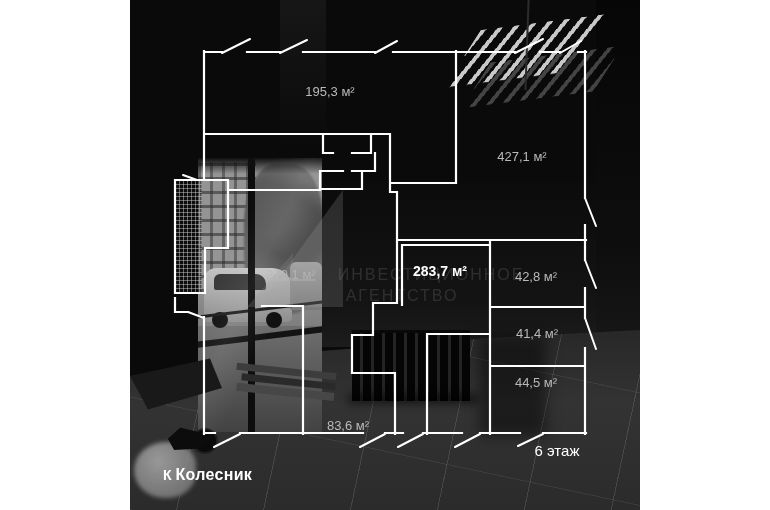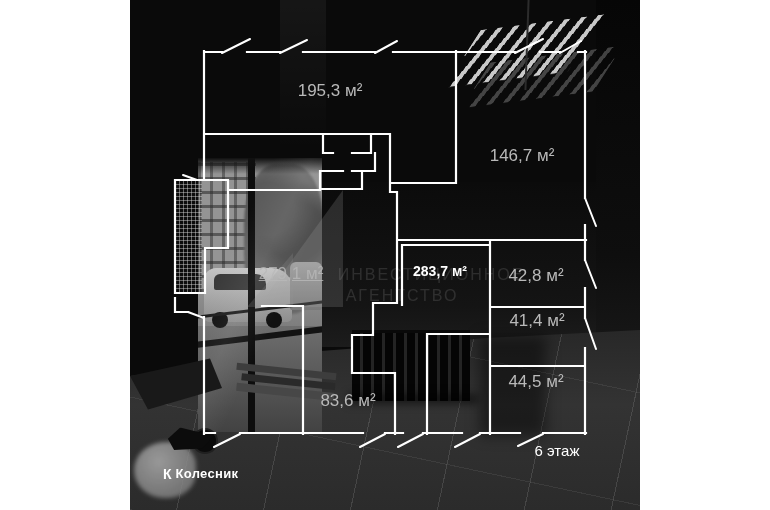--- a/index.html
+++ b/index.html
@@ -74,30 +74,30 @@
 
   
   .wm-text{position:absolute;z-index:2;color:rgba(255,255,255,.12);font-size:16px;letter-spacing:2px;
       white-space:nowrap;transform:translate(-50%,-50%);font-weight:400;}
   .wm1{left:431px;top:275px;}
   .wm2{left:402px;top:296px;}
 
   
   .plan-svg{position:absolute;left:0;top:0;z-index:3;}
   .area-label{position:absolute;z-index:4;transform:translate(-50%,-50%);white-space:nowrap;
-      color:#b9b9b9;font-size:17px;}
+      color:#b9b9b9;font-size:13px;}
   .area-label.bright{color:#ffffff;font-weight:700;font-size:14px;}
   .floor-label{position:absolute;z-index:4;transform:translate(-50%,-50%);white-space:nowrap;
       color:#ffffff;font-size:15px;}
   .dim{opacity:.8;text-decoration:underline;}
 
   
   .brand{position:absolute;left:163px;top:466px;z-index:5;display:flex;align-items:center;gap:4px;color:#fff;}
   .brand .mark{font-weight:800;font-size:14px;line-height:14px;}
-  .brand .name{font-weight:600;font-size:13px;letter-spacing:.3px;}
+  .brand .name{font-weight:600;font-size:16px;letter-spacing:.3px;}
 </style>
 </head>
 <body>
 
 <div class="stage">
 
   <div class="photo">
     <div class="ceil-glow"></div>
     <div class="back-wall"></div>
     <div class="right-corner"></div>
@@ -176,26 +176,26 @@
       M490,307 H585 M490,366 H585"></path>
 
     <path fill="none" stroke="#ffffff" stroke-width="2" stroke-linecap="round" d="
       M222,53 L250,39 M280,53 L307,40 M375,53 L397,41 M515,53 L543,39 M560,53 L581,41
       M585,198 L596,226 M585,260 L596,288 M585,318 L596,349
       M240,434 L214,447 M385,434 L360,447 M423,434 L398,447 M480,434 L455,447 M543,434 L518,446
       M183,175 L197,180 M188,312 L204,318"></path>
   </svg>
 
   <div class="area-label" style="left:330px;top:91px">195,3 м²</div>
-  <div class="area-label" style="left:522px;top:156px">146,7 м²</div>
+  <div class="area-label" style="left:522px;top:156px">427,1 м²</div>
   <div class="area-label dim" style="left:291px;top:274px">279,1 м²</div>
   <div class="area-label bright" style="left:440px;top:271px">283,7 м²</div>
   <div class="area-label" style="left:536px;top:276px">42,8 м²</div>
-  <div class="area-label" style="left:537px;top:321px">41,4 м²</div>
-  <div class="area-label" style="left:348px;top:401px">83,6 м²</div>
+  <div class="area-label" style="left:537px;top:333px">41,4 м²</div>
+  <div class="area-label" style="left:348px;top:425px">83,6 м²</div>
   <div class="area-label" style="left:536px;top:382px">44,5 м²</div>
   <div class="floor-label" style="left:557px;top:450px">6 этаж</div>
 
   <div class="brand">
     <span class="mark">К</span>
     <span class="name">Колесник</span>
   </div>
 
 </div>
 

